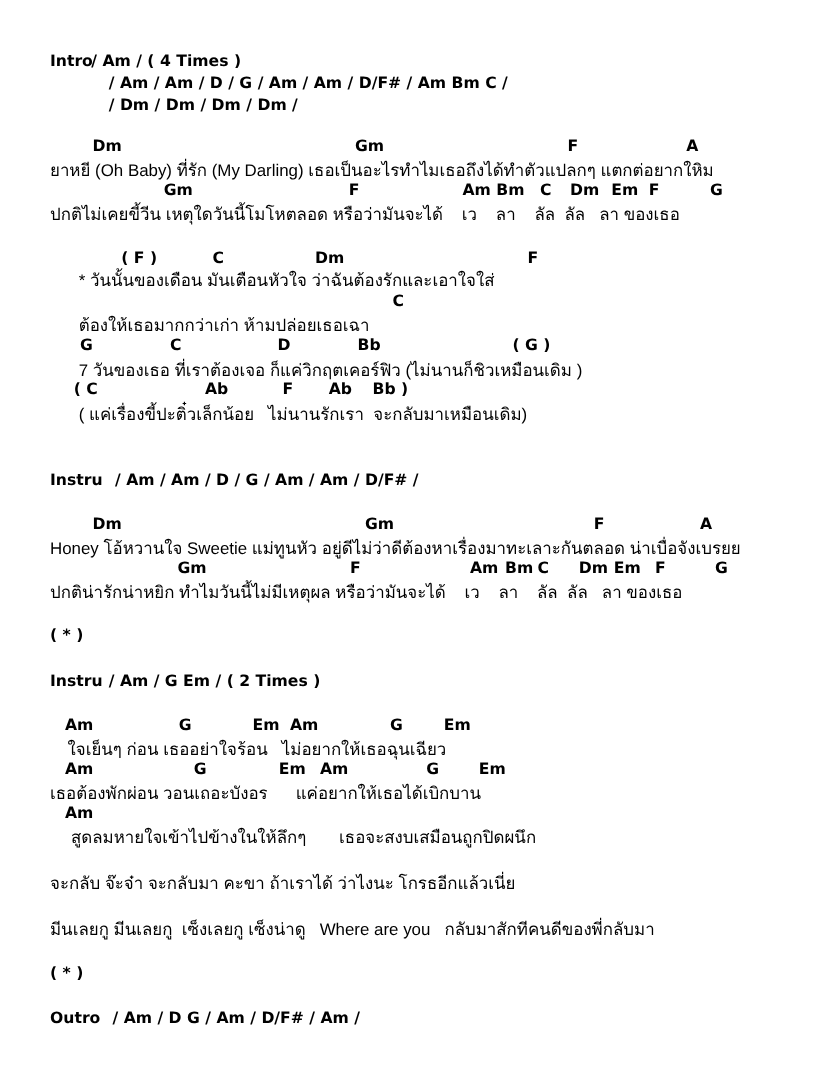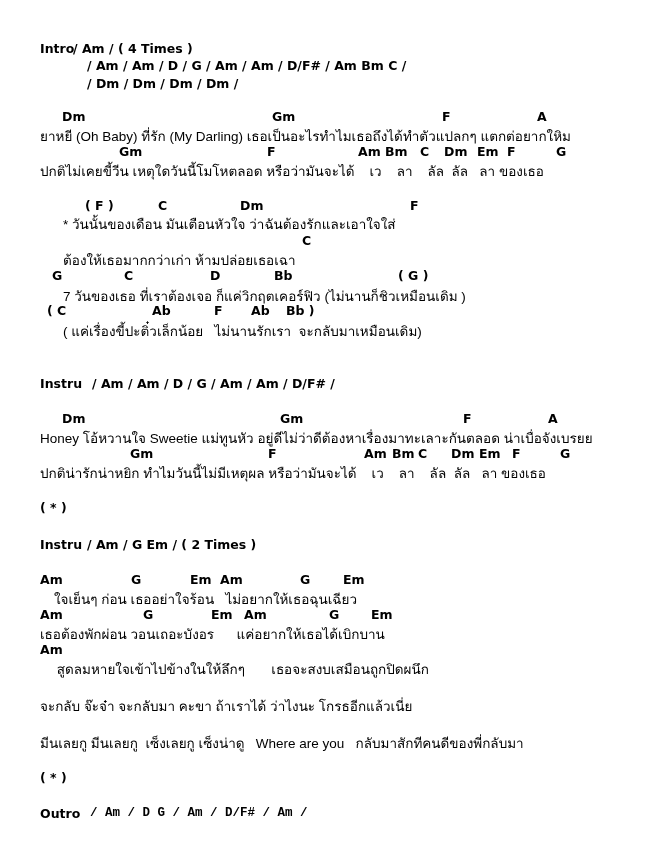--- a/index.html
+++ b/index.html
@@ -2,21 +2,21 @@
 <html><head>
 <meta charset="utf-8">
 <style>
   html, body { margin: 0; padding: 0; background: #ffffff; }
   body { width: 670px; height: 866px; position: relative; overflow: hidden;
          font-family: "DejaVu Sans", sans-serif; color: #000; }
   .line { position: absolute; left: 0; white-space: pre; }
   .bold { font-weight: bold; font-size: 12.5px; }
   .lyric { font-family: "Liberation Sans", sans-serif; font-size: 13.5px; }
   .chord { position: absolute; font-weight: bold; font-size: 12.5px; white-space: pre; }
-  .chordrow { position: absolute; left: 0; width: 600px; height: 16px; }
+  .chordrow { position: absolute; left: 12px; width: 600px; height: 16px; }
 </style>
 </head>
 <body>
 
 <div class="line bold" style="left:40px; top:41px;">Intro</div>
 <div class="line bold" style="left:73px; top:41px;">/ Am / ( 4 Times )</div>
 <div class="line bold" style="left:87px; top:58px;">/ Am / Am / D / G / Am / Am / D/F# / Am Bm C /</div>
 <div class="line bold" style="left:87px; top:76px;">/ Dm / Dm / Dm / Dm /</div>
 
 <div class="chordrow" style="top:109px;">
@@ -116,13 +116,13 @@
 <div class="chordrow" style="top:642px;">
     <span class="chord" style="left: 40px; top: 0px;">Am</span>
   </div>
 <div class="line lyric" style="left:53px; top:658px;"> สูดลมหายใจเข้าไปข้างในให้ลึกๆ       เธอจะสงบเสมือนถูกปิดผนึก</div>
 <div class="line lyric" style="left:40px; top:695px;text-align:right;">จะกลับ จ๊ะจ๋า จะกลับมา คะขา ถ้าเราได้ ว่าไงนะ โกรธอีกแล้วเนี่ย</div>
 <div class="line lyric" style="left:40px; top:732px;">มีนเลยกู มีนเลยกู  เซ็งเลยกู เซ็งน่าดู   Where are you   กลับมาสักทีคนดีของพี่กลับมา</div>
 
 <div class="line bold" style="left:40px; top:770px;">( * )</div>
 
 <div class="line bold" style="left:40px; top:806px;">Outro</div>
-<div class="line bold" style="left:90px; top:806px;font-family:Liberation Mono, monospace;">/ Am / D G / Am / D/F# / Am /</div>
+<div class="line bold" style="left:90px; top:806px;">/ Am / D G / Am / D/F# / Am /</div>
 
 </body></html>

